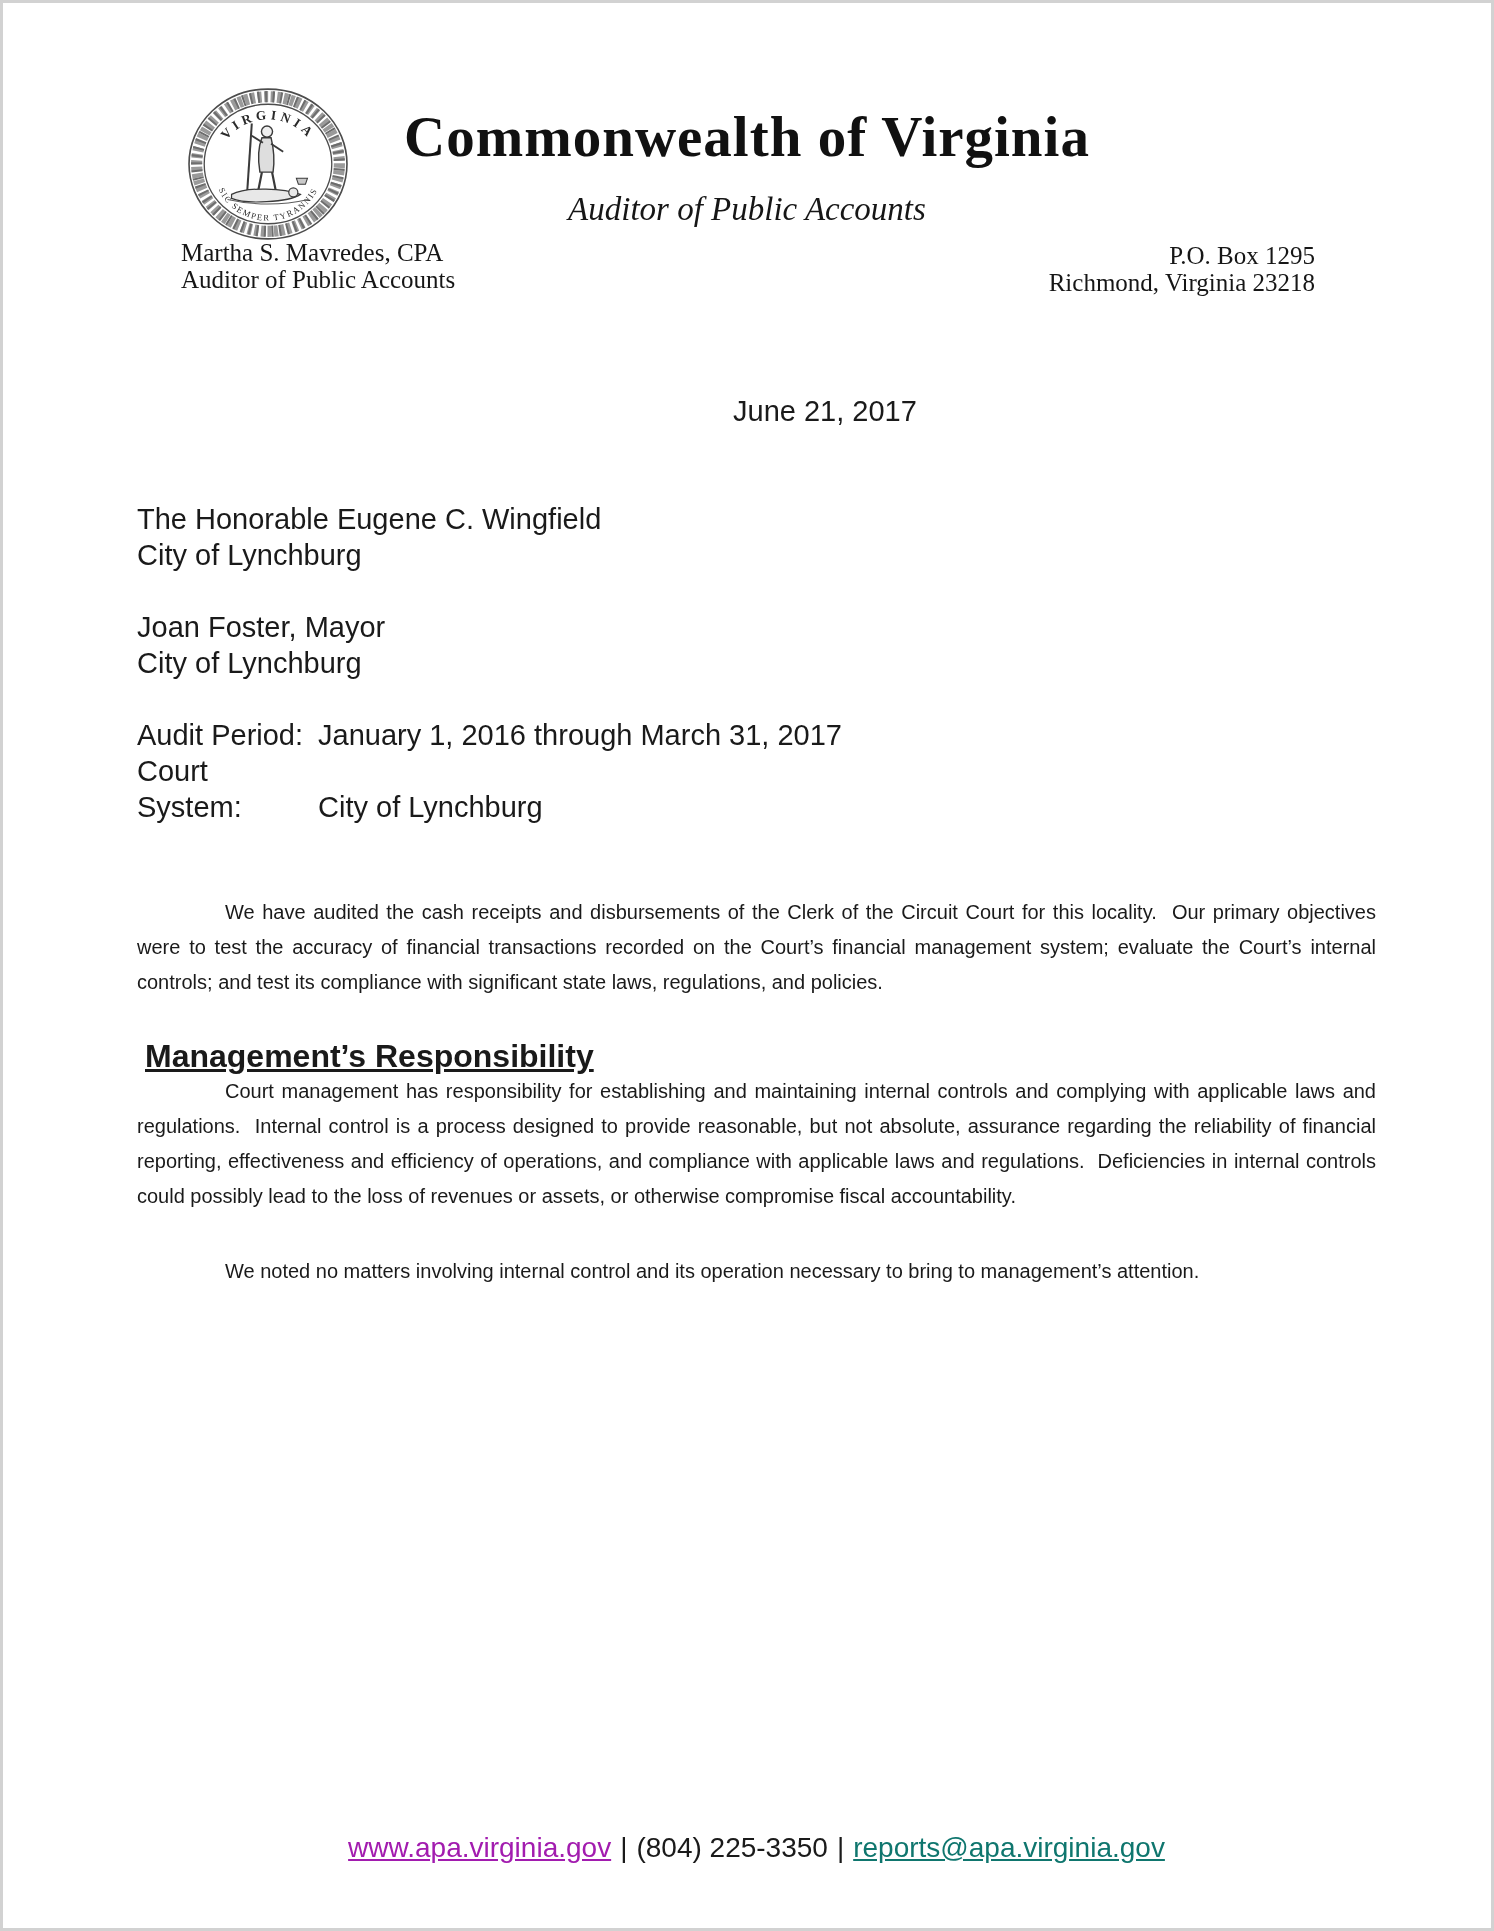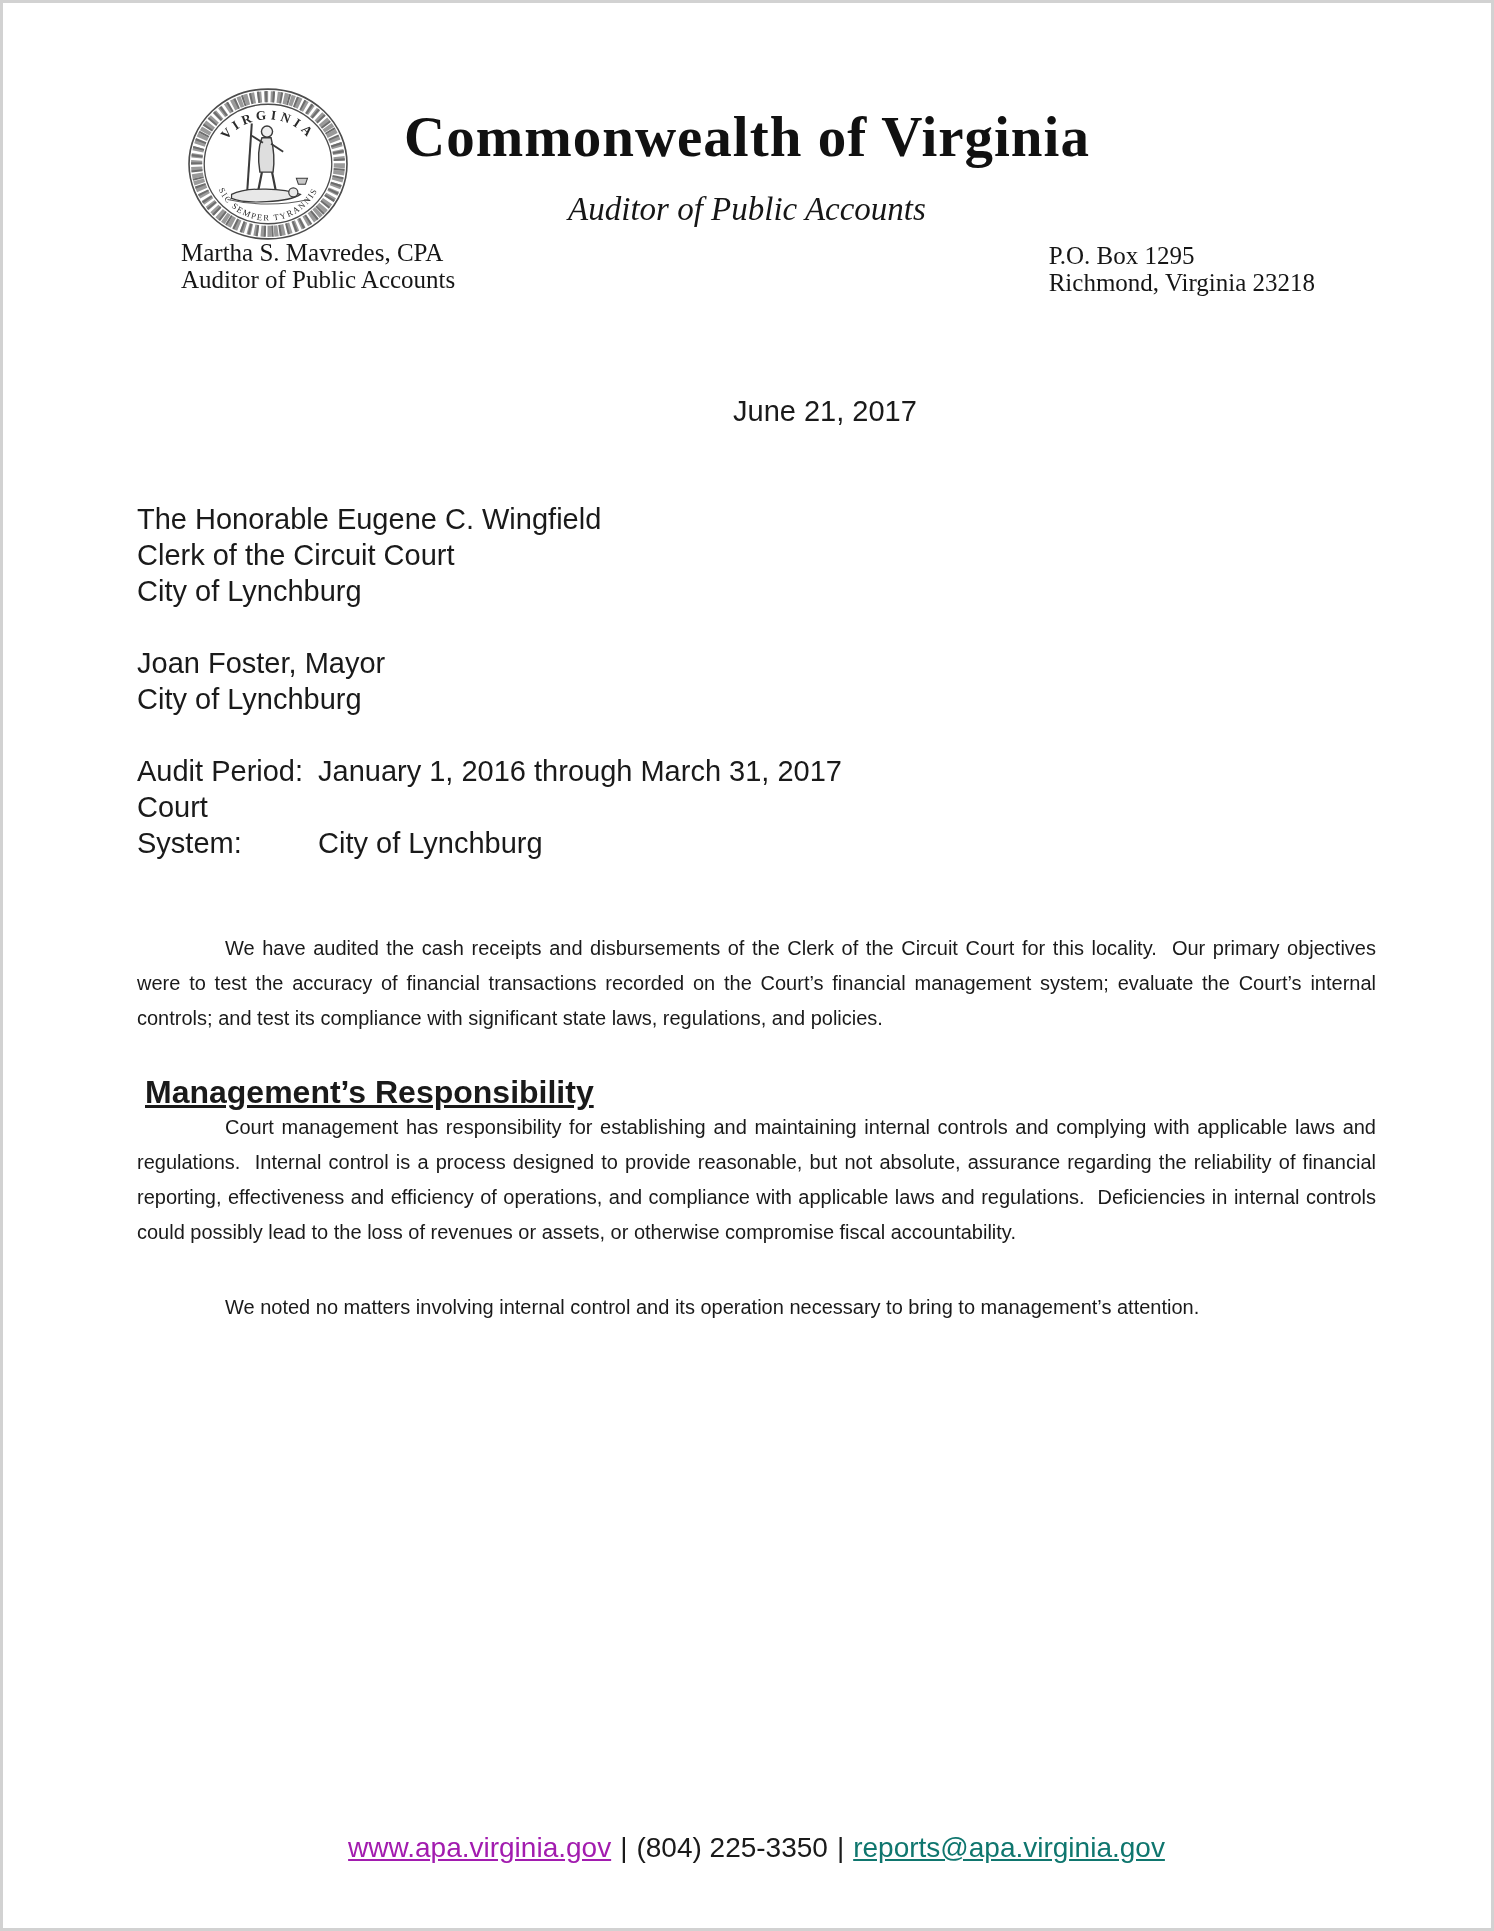--- a/index.html
+++ b/index.html
@@ -30,21 +30,21 @@
     text-align: center;
     font-family: "Liberation Serif", "DejaVu Serif", serif;
     font-style: italic; font-size: 33px; line-height: 40px; color: #161616;
   }
   .lh-official {
     position: absolute; left: 178px; top: 236px;
     font-family: "Liberation Serif", "DejaVu Serif", serif;
     font-size: 25px; line-height: 27px; color: #161616;
   }
   .lh-address {
-    position: absolute; right: 176px; top: 239px; text-align: left;
+    position: absolute; right: 176px; top: 239px; text-align: right;
     font-family: "Liberation Serif", "DejaVu Serif", serif;
     font-size: 25px; line-height: 27px; color: #161616;
   }
 
   
   .content {
     position: absolute; top: 300px; left: 134px; right: 115px;
     font-size: 29px; line-height: 36px;
   }
   .date-line { margin: 90px 0 0 596px; }
@@ -127,21 +127,20 @@
       <div>Richmond, Virginia 23218</div>
     </div>
   </div>
 
   <div class="content">
 
     <div class="date-line">June 21, 2017</div>
 
     <div class="recipient-block-1">
       <div>The Honorable Eugene C. Wingfield</div>
-      <div>Clerk of the Circuit Court</div>
       <div>City of Lynchburg</div>
     </div>
 
     <div class="recipient-block-2">
       <div>Joan Foster, Mayor</div>
       <div>City of Lynchburg</div>
     </div>
 
     <div class="audit-info">
       <div class="info-line">

